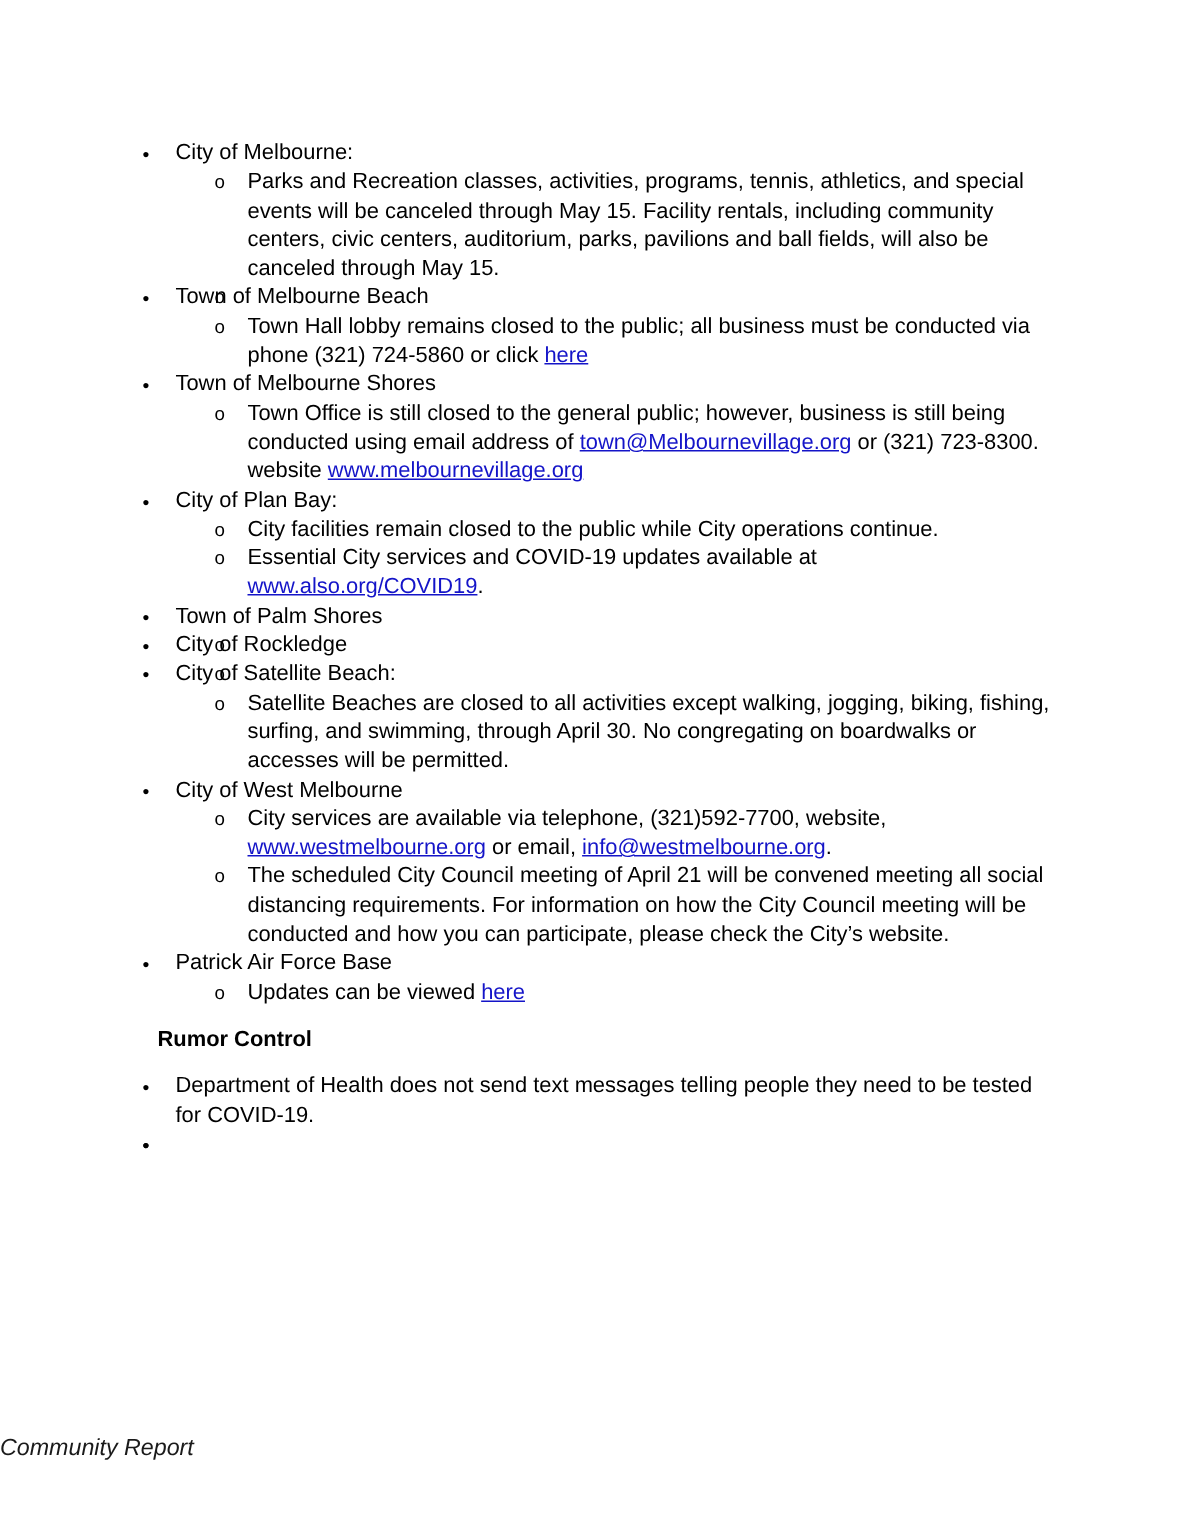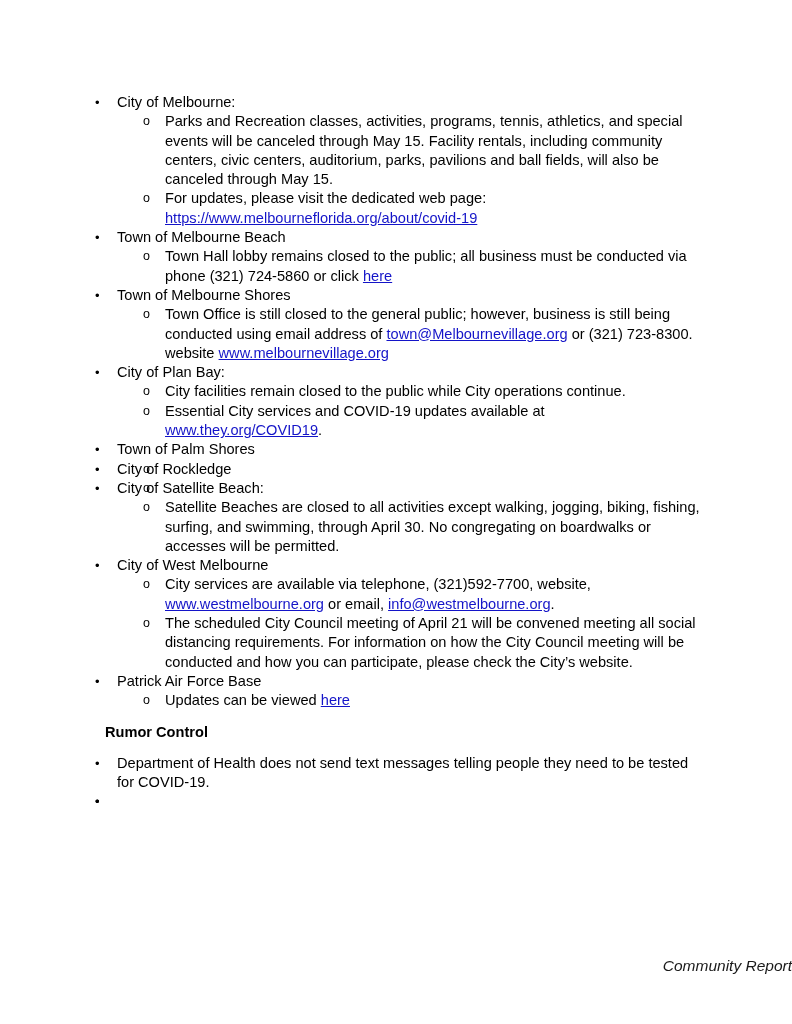--- a/index.html
+++ b/index.html
@@ -88,52 +88,52 @@
     color: #1414c8;
     text-decoration: underline;
     text-decoration-color: #1414c8;
   }
 
   .footer {
     position: absolute;
     left: 0;
     top: 957px;
     width: 792px;
-    text-align: right;
+    text-align: left;
     font-family: "Liberation Sans", sans-serif;
     font-style: italic;
     font-size: 15.5px;
     color: #1a1a1a;
   }
 
   .txt { white-space: normal; }
 </style>
 </head>
 <body>
 
 <div class="page">
   <div class="content">
     <ul class="lvl1" id="entries-root">
         <li class="l1"><span class="marker">•</span><span class="txt">City of Melbourne:</span></li>
         <ul class="lvl2">
           <li class="l2"><span class="marker">o</span><span class="txt"><span>Parks and Recreation classes, activities, programs, tennis, athletics, and special events will be canceled through May 15. Facility rentals, including community centers, civic centers, auditorium, parks, pavilions and ball fields, will also be canceled through May 15.</span></span></li>
-          <li class="l2"><span class="marker">o</span><span class="txt"><span>For updates, please visit the dedicated web page: </span><a class="link" href="#">https://www.melbourneflorida.org/about/covid-19</a></span></li>
+          <li class="l2"><span class="marker">o</span></li>
         </ul>
         <li class="l1"><span class="marker">•</span><span class="txt">Town of Melbourne Beach</span></li>
         <ul class="lvl2">
           <li class="l2"><span class="marker">o</span><span class="txt"><span>Town Hall lobby remains closed to the public; all business must be conducted via phone (321) 724-5860 or click </span><a class="link" href="#">here</a></span></li>
         </ul>
         <li class="l1"><span class="marker">•</span><span class="txt">Town of Melbourne Shores</span></li>
         <ul class="lvl2">
           <li class="l2"><span class="marker">o</span><span class="txt"><span>Town Office is still closed to the general public; however, business is still being conducted using email address of </span><a class="link" href="#">town@Melbournevillage.org</a><span> or (321) 723-8300. website </span><a class="link" href="#">www.melbournevillage.org</a></span></li>
         </ul>
         <li class="l1"><span class="marker">•</span><span class="txt">City of Plan Bay:</span></li>
         <ul class="lvl2">
           <li class="l2"><span class="marker">o</span><span class="txt"><span>City facilities remain closed to the public while City operations continue.</span></span></li>
-          <li class="l2"><span class="marker">o</span><span class="txt"><span>Essential City services and COVID-19 updates available at </span><a class="link" href="#">www.they.org/COVID19</a><span>.</span></span></li>
+          <li class="l2"><span class="marker">o</span><span class="txt"><span>Essential City services and COVID-19 updates available at </span><a class="link" href="#">www.also.org/COVID19</a><span>.</span></span></li>
         </ul>
         <li class="l1"><span class="marker">•</span><span class="txt">Town of Palm Shores</span></li>
         <ul class="lvl2">
           <li class="l2"><span class="marker">o</span></li>
         </ul>
         <li class="l1 gap-before"><span class="marker">•</span><span class="txt">City of Rockledge</span></li>
         <ul class="lvl2">
           <li class="l2"><span class="marker">o</span></li>
         </ul>
         <li class="l1"><span class="marker">•</span><span class="txt">City of Satellite Beach:</span></li>

